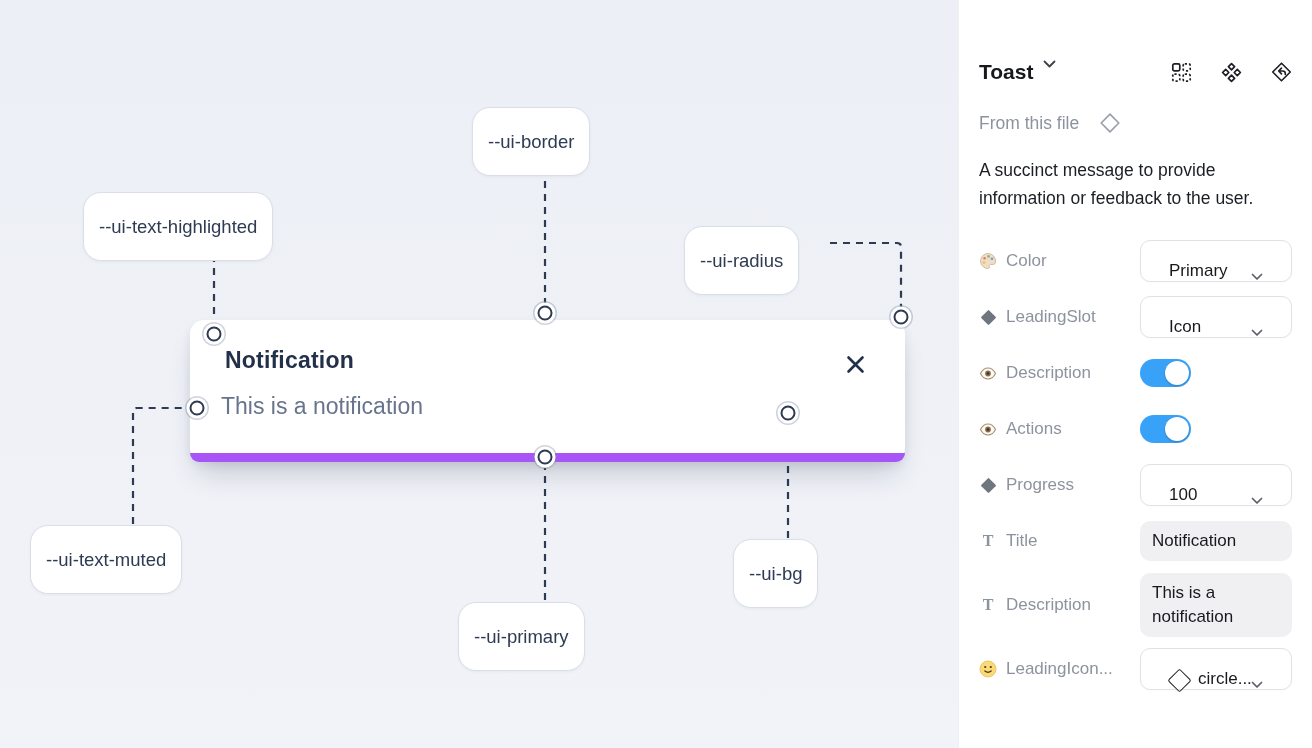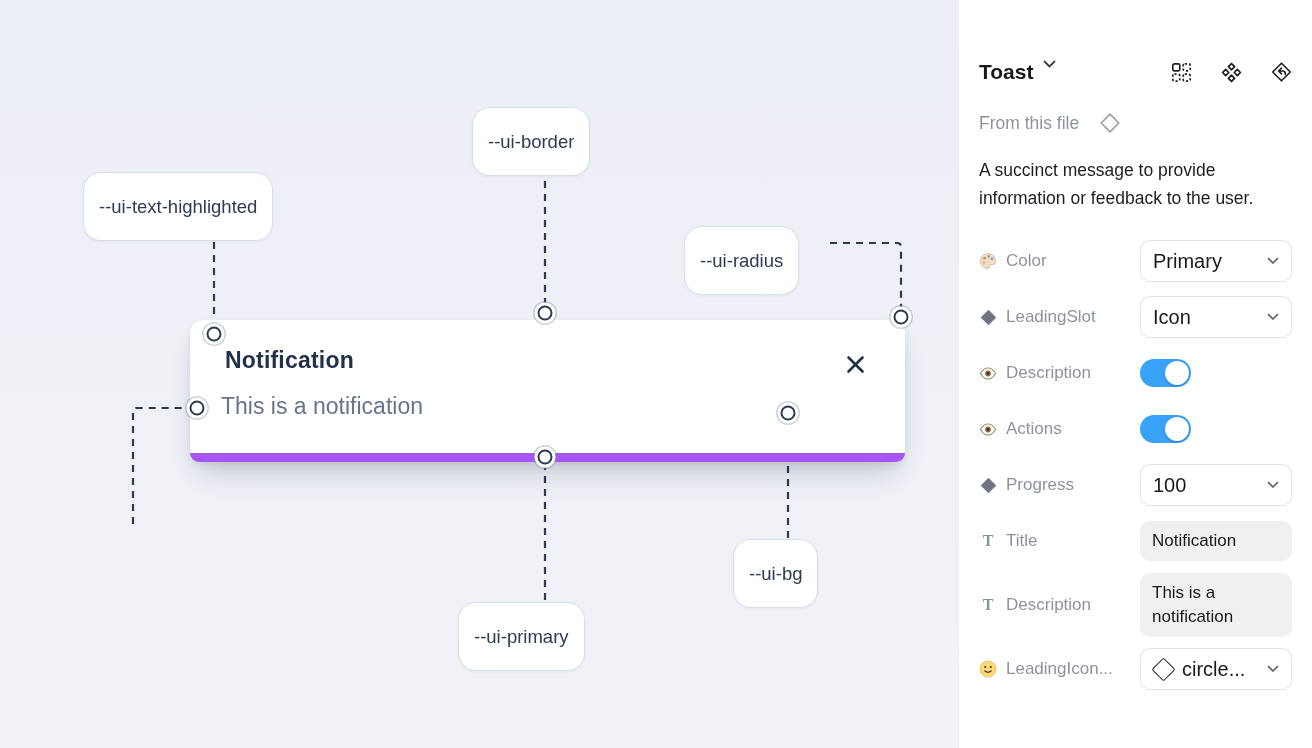--- a/index.html
+++ b/index.html
@@ -21,21 +21,21 @@
   .toast-desc  { position:absolute; left:31px; top:73px; font-size:23px; color:#67748c; }
   .toast-close { position:absolute; right:38px; top:32px; width:24px; height:24px; cursor:pointer;
                  display:flex; align-items:center; justify-content:center; }
   .toast-progress { position:absolute; left:0; right:0; bottom:0; height:9px; background:#a855f7;
                     border-radius:0 0 14px 14px; }
 
   .var-pill { position:absolute; background:#ffffff; border:1px solid #d8dfe9; border-radius:18px;
               padding:21px 15px; font-size:18.5px; font-weight:500; color:#2e3b52; line-height:25px;
               box-shadow:0 1px 3px rgba(30,42,66,.05); white-space:nowrap; cursor:pointer; }
   .pill-border      { left:472px; top:107px; }
-  .pill-highlighted { left:83px;  top:172px; }
+  .pill-highlighted { left:83px;  top:192px; }
   .pill-radius      { left:684px; top:226px; }
   .pill-muted       { left:30px;  top:525px; }
   .pill-primary     { left:458px; top:602px; }
   .pill-bg          { left:733px; top:539px; }
 
   .node { position:absolute; width:15px; height:15px; background:#ffffff;
           border:2.6px solid #2d3a52; border-radius:50%;
           box-shadow:0 0 0 3px #ffffff, 0 0 0 4.5px rgba(130,140,160,.38);
           transform:translate(-50%,-50%); cursor:pointer; }
   .node-highlighted { left:214px; top:334px; }
@@ -62,21 +62,21 @@
   .props { margin-top:21px; }
   .prop-row { display:grid; grid-template-columns:1fr 152px; align-items:center; min-height:56px; }
   .prop-row.tall { min-height:72px; }
   .prop-label { display:flex; align-items:center; gap:9px; font-size:17px; color:#8d939e;
                 white-space:nowrap; overflow:hidden; }
   .prop-icon { width:18px; display:flex; align-items:center; justify-content:center; flex:none; }
   .diamond-solid { width:11px; height:11px; background:#6f7680; transform:rotate(45deg); border-radius:1px; }
   .type-t { font-family:"Liberation Serif", serif; font-size:16px; font-weight:700; color:#8d939e; }
 
   .select { height:42px; background:#fff; border:1px solid #e0e2e6; border-radius:10px;
-            display:flex; align-items:center; padding:0 12px; font-size:20px; color:#17191d;
+            display:flex; align-items:flex-end; padding:0 28px; font-size:17px; color:#17191d;
             cursor:pointer; box-shadow:0 1px 2px rgba(0,0,0,.02); }
   .select .sel-value { flex:1; font-weight:500; white-space:nowrap; overflow:hidden; }
   .field { background:#f0f0f2; border-radius:10px; padding:8px 12px; font-size:17px; font-weight:500;
            color:#17191d; line-height:24px; cursor:text; }
   .toggle { width:51px; height:28px; border-radius:14px; background:#38a2f8; position:relative; cursor:pointer; }
   .toggle .knob { position:absolute; top:2px; right:2px; width:24px; height:24px; border-radius:50%;
                   background:#fff; box-shadow:0 1px 2px rgba(0,0,0,.25); }
   .sel-diamond { width:17px; height:17px; border:1.8px solid #17191d; transform:rotate(45deg);
                  border-radius:2px; margin:0 10px 0 2px; flex:none; }
 </style>
@@ -103,20 +103,21 @@
         <svg width="21" height="21" viewBox="0 0 21 21" stroke="#22304a" stroke-width="2.6" stroke-linecap="round">
           <path d="M3.5 3.5 L17.5 17.5 M17.5 3.5 L3.5 17.5"></path>
         </svg>
       </div>
       <div class="toast-progress"></div>
     </div>
 
     <div class="var-pill pill-border">--ui-border</div>
     <div class="var-pill pill-highlighted">--ui-text-highlighted</div>
     <div class="var-pill pill-radius">--ui-radius</div>
+    <div class="var-pill pill-muted">--ui-text-muted</div>
     <div class="var-pill pill-primary">--ui-primary</div>
     <div class="var-pill pill-bg">--ui-bg</div>
 
     <div class="node node-border"></div>
     <div class="node node-highlighted"></div>
     <div class="node node-radius"></div>
     <div class="node node-muted"></div>
     <div class="node node-primary"></div>
     <div class="node node-bg"></div>
   </div>

